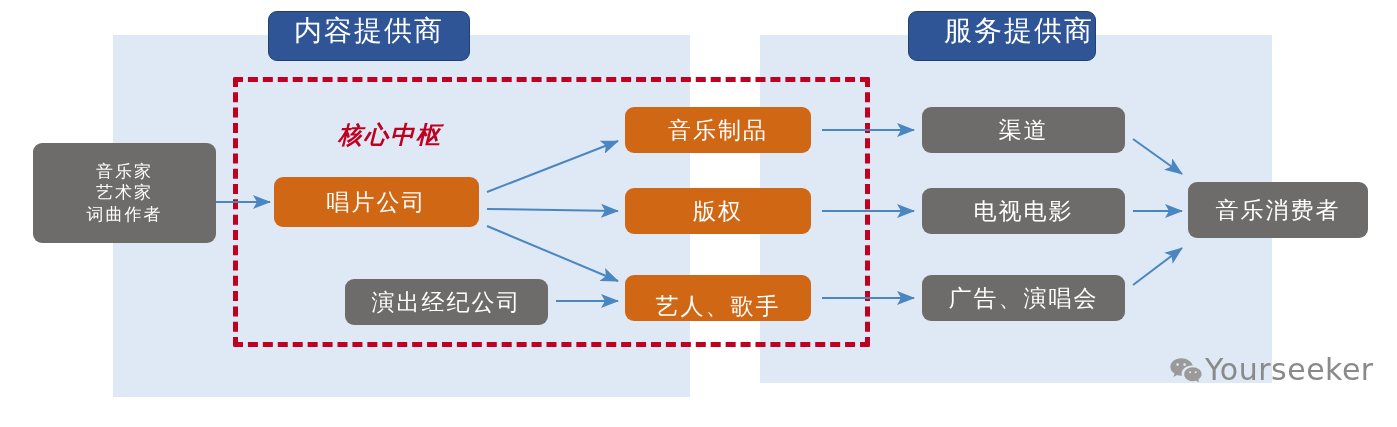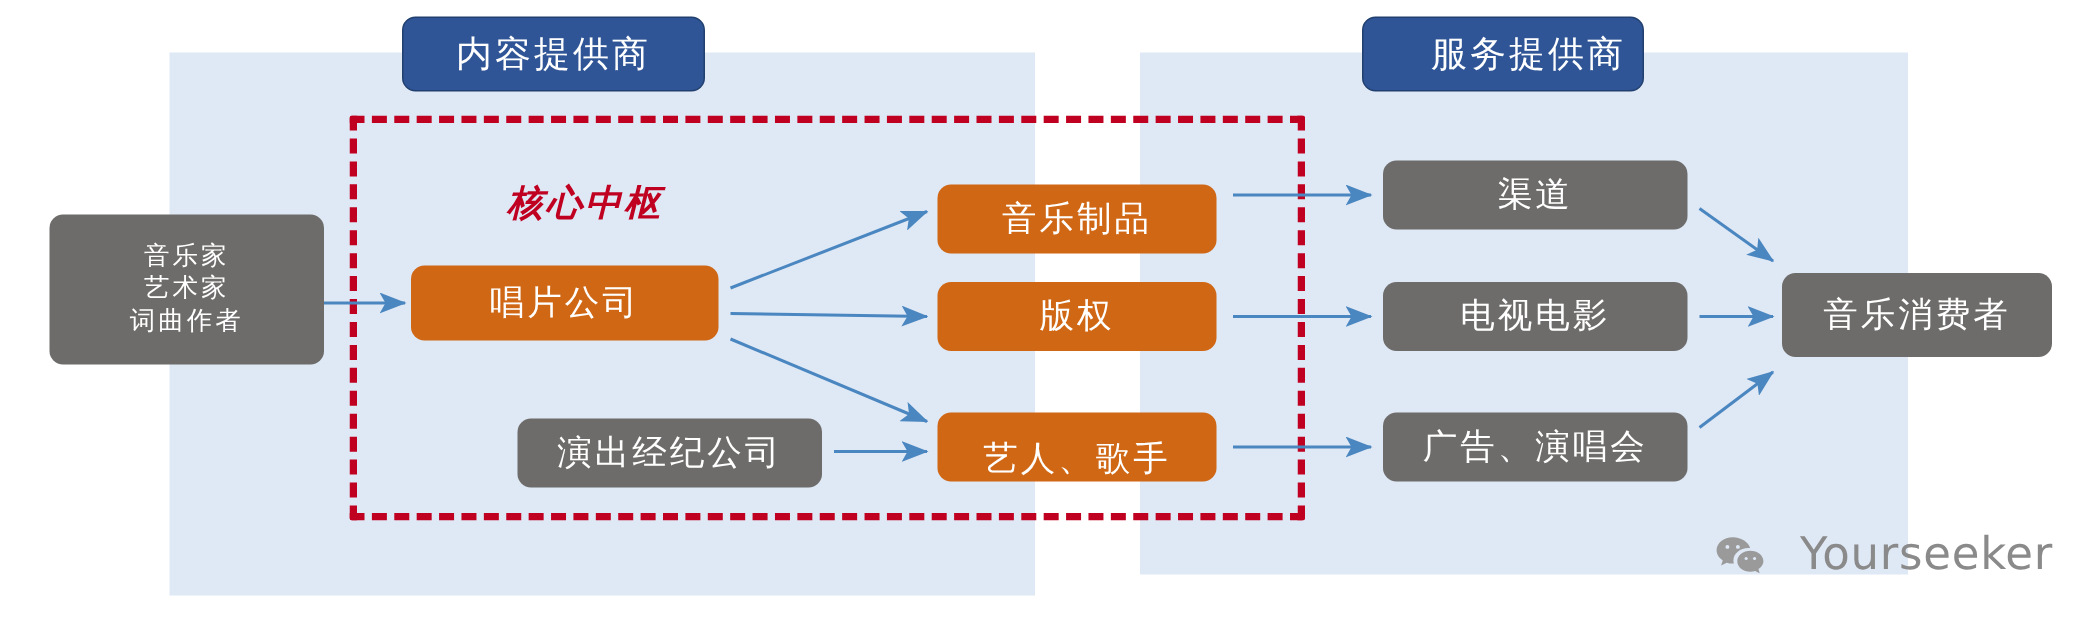--- a/index.html
+++ b/index.html
@@ -26,24 +26,24 @@
   #panel-left  { left: 113px; top: 35px;  width: 577px; height: 362px; }
   #panel-right { left: 760px; top: 35px;  width: 512px; height: 348px; }
 
   
   .header-badge {
     position: absolute;
     background: #2f5597;
     border: 1px solid #22406f;
     border-radius: 9px;
     color: #ffffff;
-    font-size: 24px;
+    font-size: 28px;
     letter-spacing: 2px;
     display: flex;
-    align-items: center;
+    align-items: flex-start;
     justify-content: center;
     box-sizing: border-box;
   }
   #badge-content  { left: 268px; top: 11px; width: 202px; height: 50px; }
   #badge-service  { left: 908px; top: 11px; width: 188px; height: 50px; padding-left: 34px; }
 
   
   #dashed-core {
     position: absolute;
     left: 233px;
@@ -73,21 +73,21 @@
   .node.gray   { background: #6d6c6a; }
   .node.orange { background: #d2691e; background: #cf6715; }
 
   #node-creators     { left: 33px;  top: 143px; width: 183px; height: 100px; font-size: 17px; }
   #node-label-hub    { position: absolute; left: 338px; top: 119px; width: 150px;
                        color: #c00021; font-size: 24px; font-weight: bold;
                        font-style: italic; letter-spacing: 2px; text-align: left; }
   #node-record       { left: 274px; top: 177px; width: 205px; height: 50px; }
   #node-agency       { left: 345px; top: 279px; width: 203px; height: 46px; }
 
-  #node-products     { left: 625px; top: 123px; width: 186px; height: 46px; align-items: center; }
+  #node-products     { left: 625px; top: 107px; width: 186px; height: 46px; align-items: center; }
   #node-copyright    { left: 625px; top: 188px; width: 186px; height: 46px; }
   #node-talent       { left: 625px; top: 275px; width: 186px; height: 46px; justify-content: flex-end; }
 
   #node-channel      { left: 922px; top: 107px; width: 203px; height: 46px; }
   #node-tvfilm       { left: 922px; top: 188px; width: 203px; height: 46px; }
   #node-adconcert    { left: 922px; top: 275px; width: 203px; height: 46px; }
 
   #node-consumers    { left: 1188px; top: 182px; width: 180px; height: 56px; }
 
   
@@ -95,25 +95,25 @@
     position: absolute;
     left: 0; top: 0;
     width: 1397px;
     height: 427px;
     pointer-events: none;
   }
 
   
   #watermark {
     position: absolute;
-    left: 1143px;
+    left: 1169px;
     top: 352px;
     display: flex;
     align-items: center;
-    gap: 23px;
+    gap: 2px;
   }
   #watermark-label {
     color: #8a8a8a;
     font-size: 30px;
     letter-spacing: 0.5px;
   }
   #wechat-icon { display: block; }
 </style>
 </head>
 <body>

